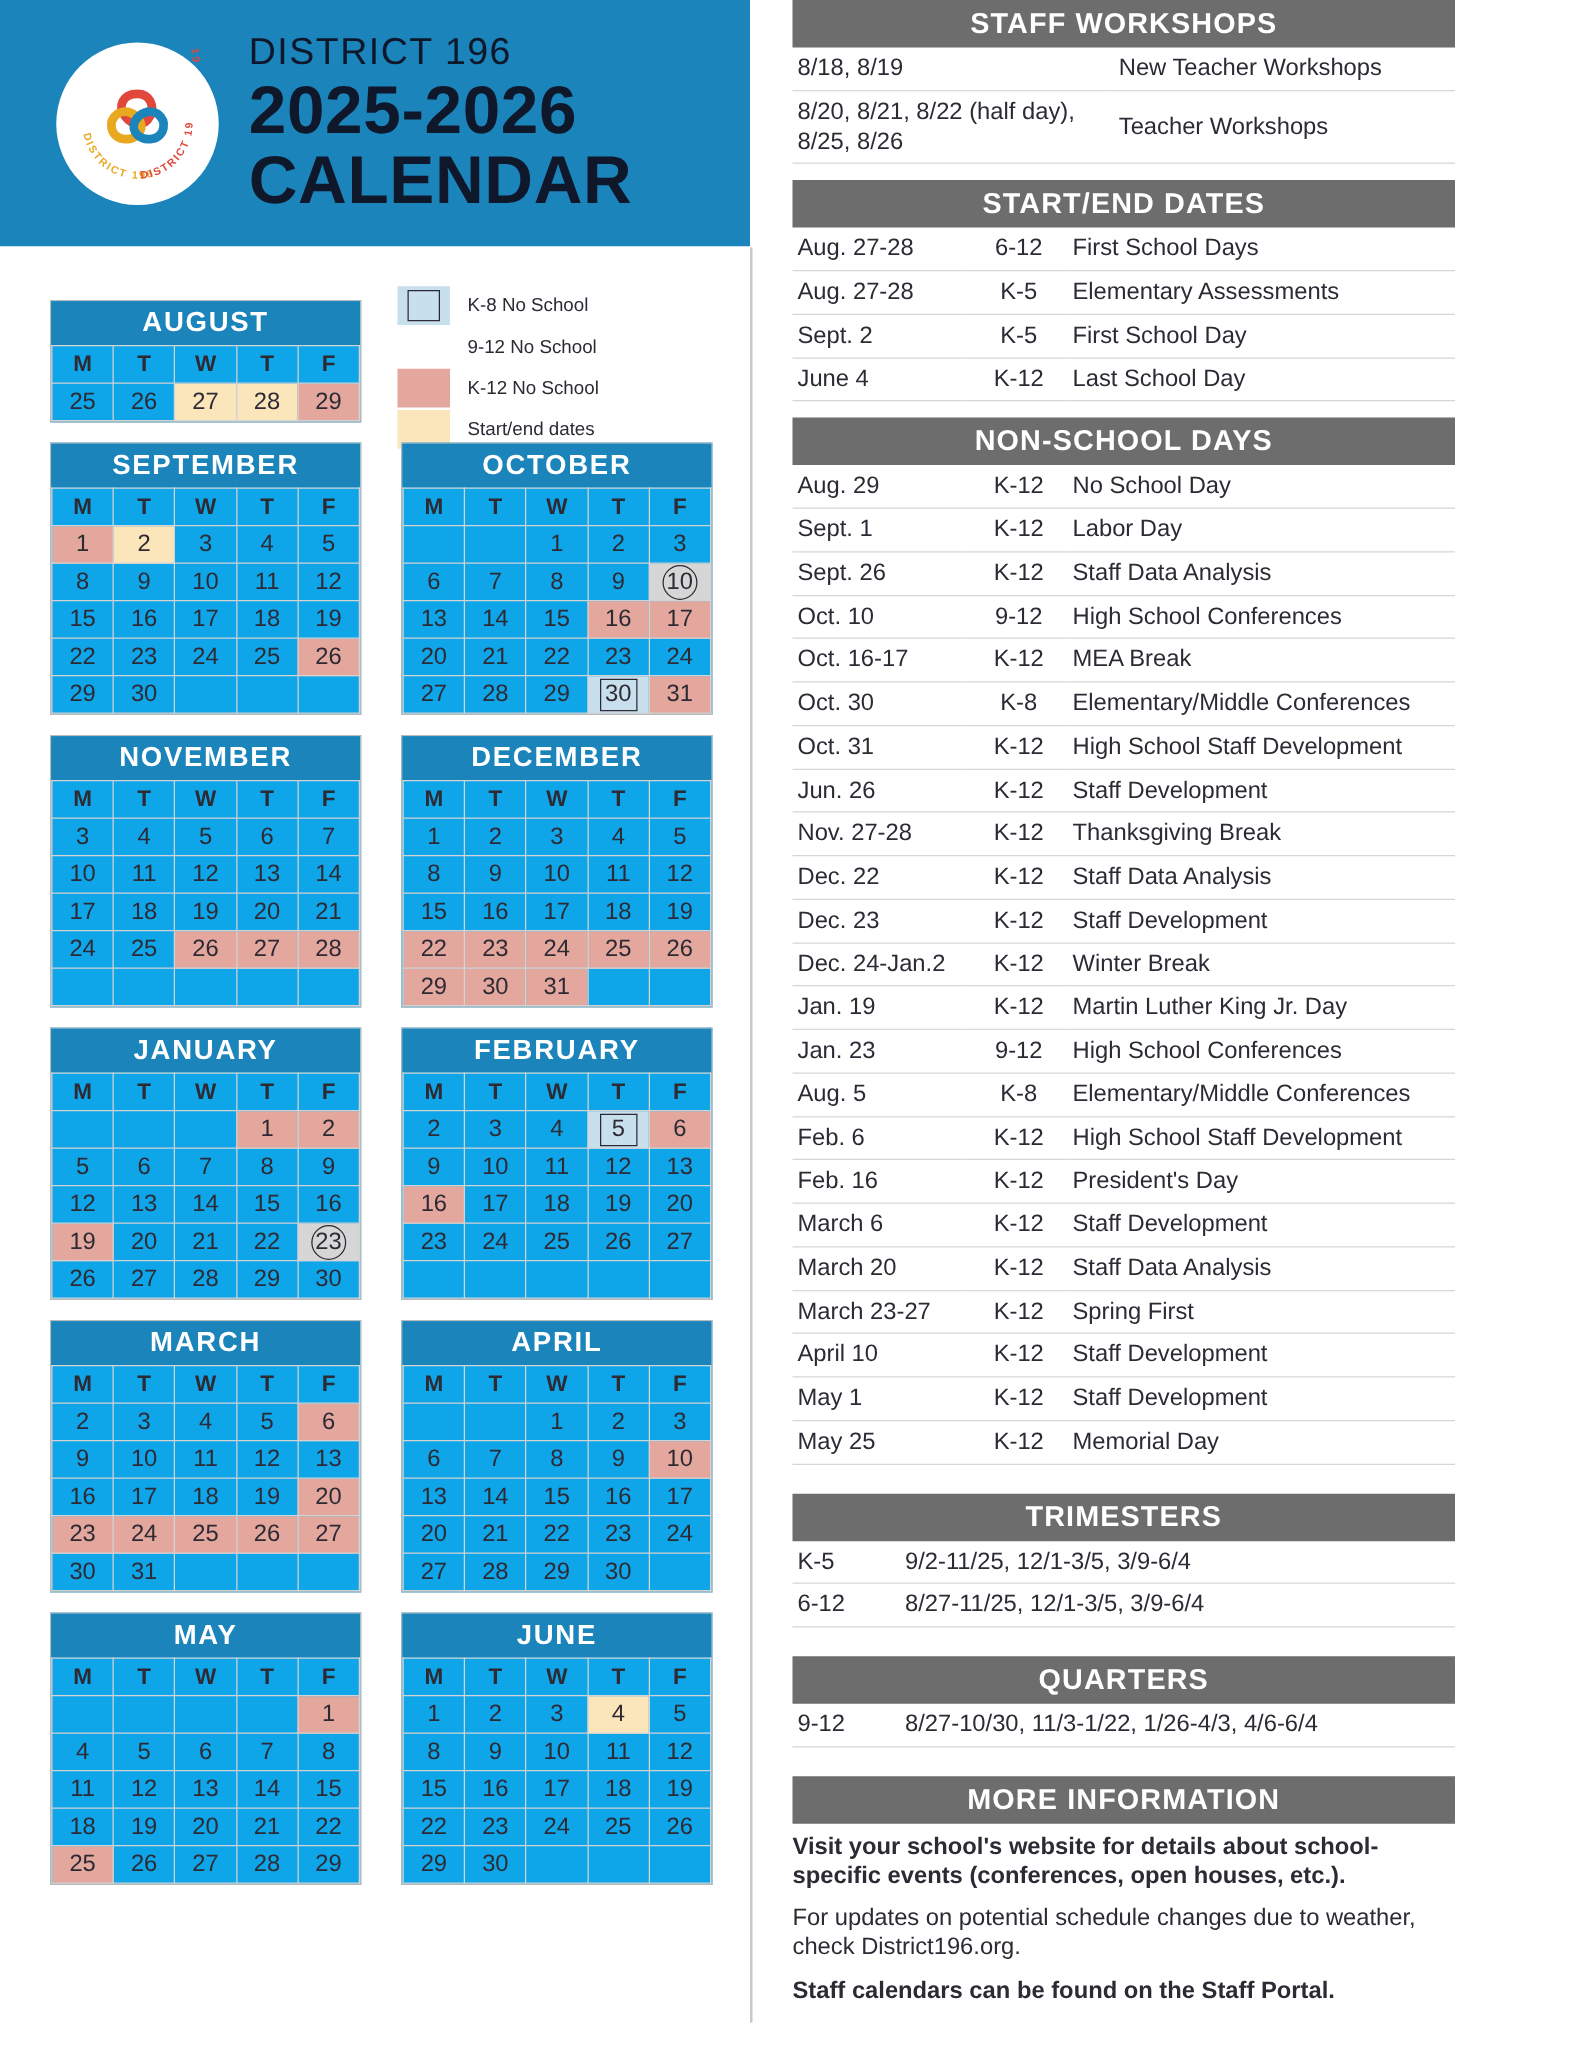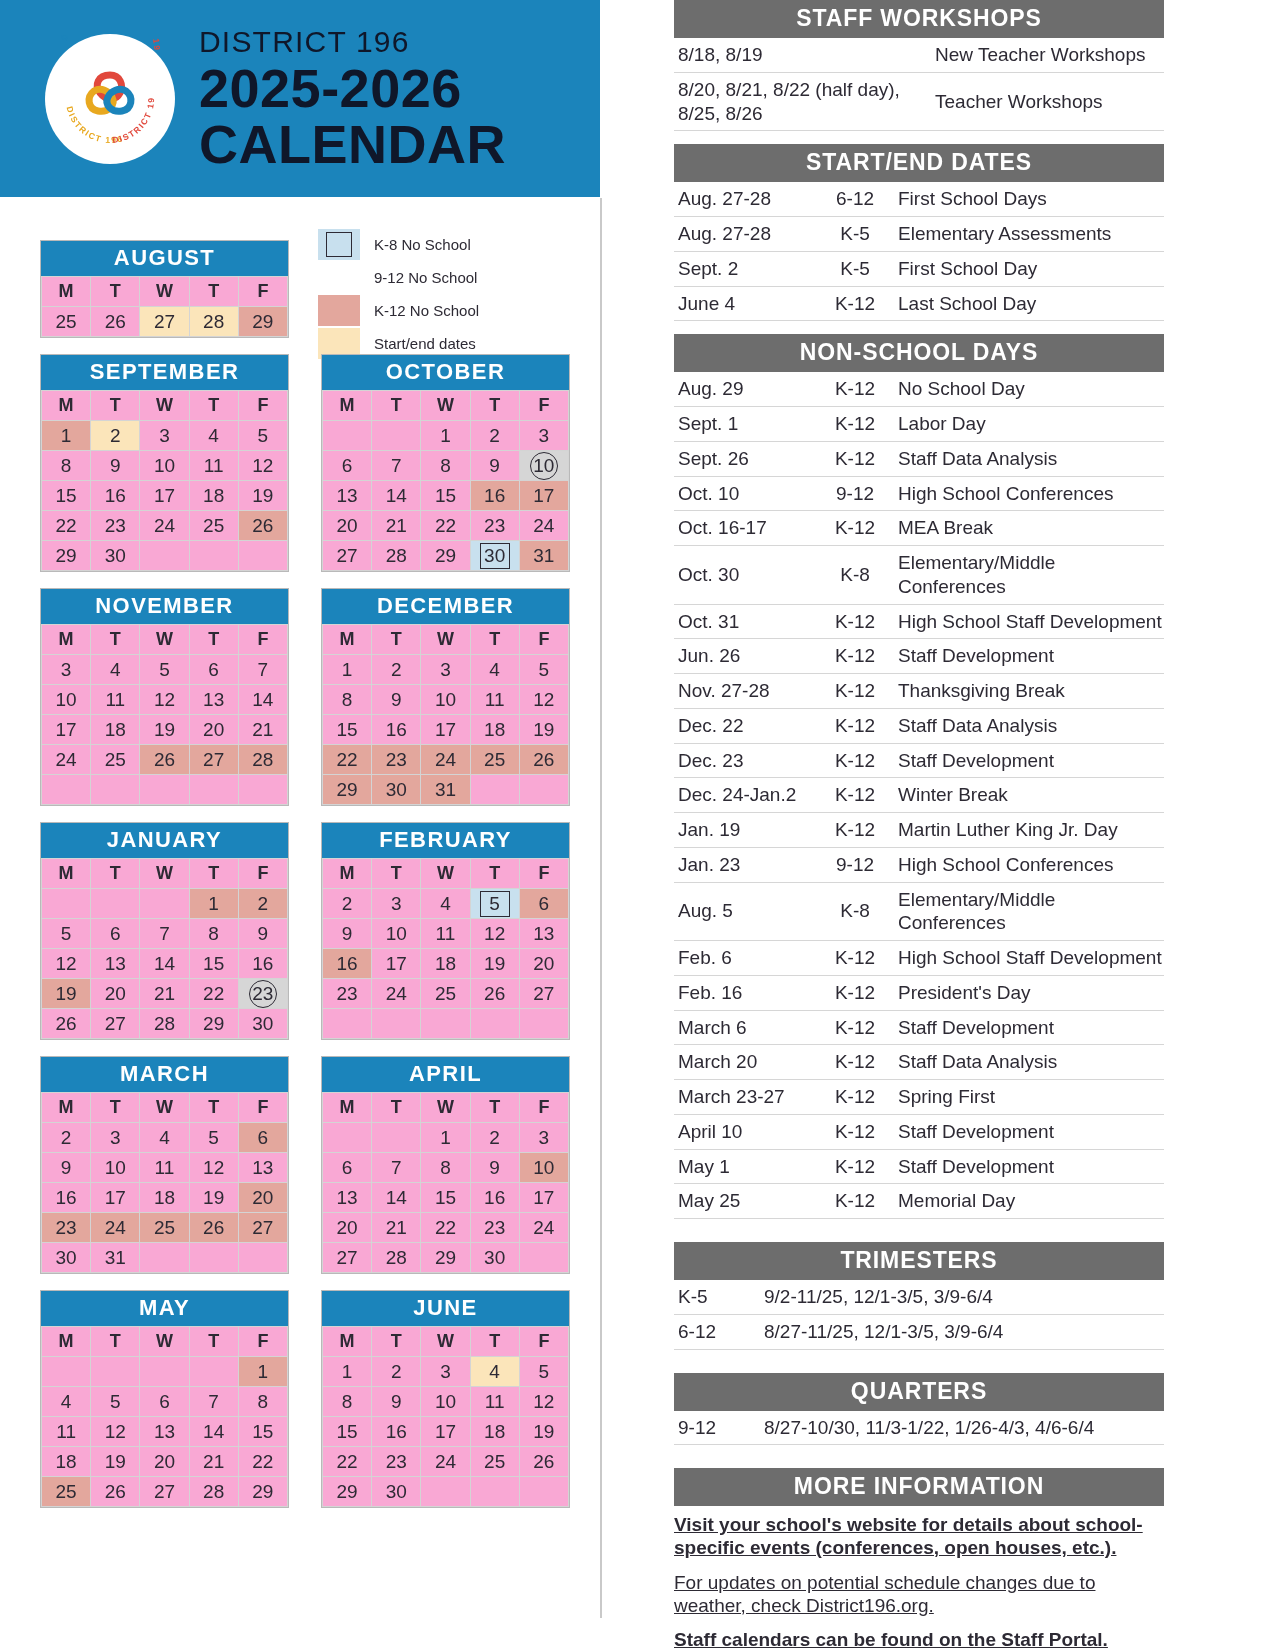--- a/index.html
+++ b/index.html
@@ -58,21 +58,21 @@
   .legend-label { font-size: 15px; margin-left: 14px; color: #2d2a34; }
 
   
   .months {
     position: absolute; left: 40px; top: 240px; width: 530px;
   }
   .month-row { display: flex; gap: 32px; }
   .month {
     width: 249px; margin-bottom: 0;
     border: 1px solid #b9b9b9;
-    background: #f9a8d4;
+    background: #0ea5e9;
   }
   .month-title {
     background: #1b84bb; color: #ffffff; text-align: center;
     font-size: 22px; font-weight: 700; letter-spacing: 1.4px;
     padding: 6px 0 7px; line-height: 1;
   }
   table.cal { width: 100%; border-collapse: collapse; }
   table.cal th, table.cal td {
     width: 20%; height: 30px; text-align: center;
     font-size: 19px; border: 1px solid #d4d4d4;
@@ -97,21 +97,21 @@
   
   .divider {
     position: absolute; left: 600px; top: 198px;
     width: 2px; height: 1420px; background: #c9c9c9;
   }
 
   
   .right-col {
     position: absolute; left: 634px; top: 0; width: 530px;
   }
-  .sec { margin-bottom: 13px; margin-left: 40px; }
+  .sec { margin-bottom: 13px; }
   .sec-head {
     background: #6d6d6d; color: #fff; text-align: center;
     font-size: 23px; font-weight: 700; letter-spacing: 0.9px;
     padding: 7px 0 8px; line-height: 1;
   }
   table.info { width: 100%; border-collapse: collapse; }
   table.info td {
     font-size: 19px; padding: 5px 2px 5px 4px;
     border-bottom: 1px solid #d6d6d6; vertical-align: middle;
     line-height: 1.25;
@@ -121,21 +121,21 @@
   td.c-grade { width: 80px; text-align: center; }
   td.c-desc { }
 
   table.ws td.c-date { width: 255px; }
   table.ws td.c-desc { padding-left: 6px; }
 
   table.tri td.c-grade2 { width: 88px; text-align: left; padding-left: 4px; }
   table.tri td.c-desc { padding-left: 2px; }
 
   
-  .more-body { padding-top: 8px; text-decoration: underline; }
+  .more-body { padding-top: 8px; }
   .more-p { font-size: 19px; line-height: 1.2; margin-bottom: 12px; }
   .more-p.bold { font-weight: 700; }
 
   .spacer-sm { height: 10px; }
 </style>
 </head>
 <body>
 
 <div class="page">
 

